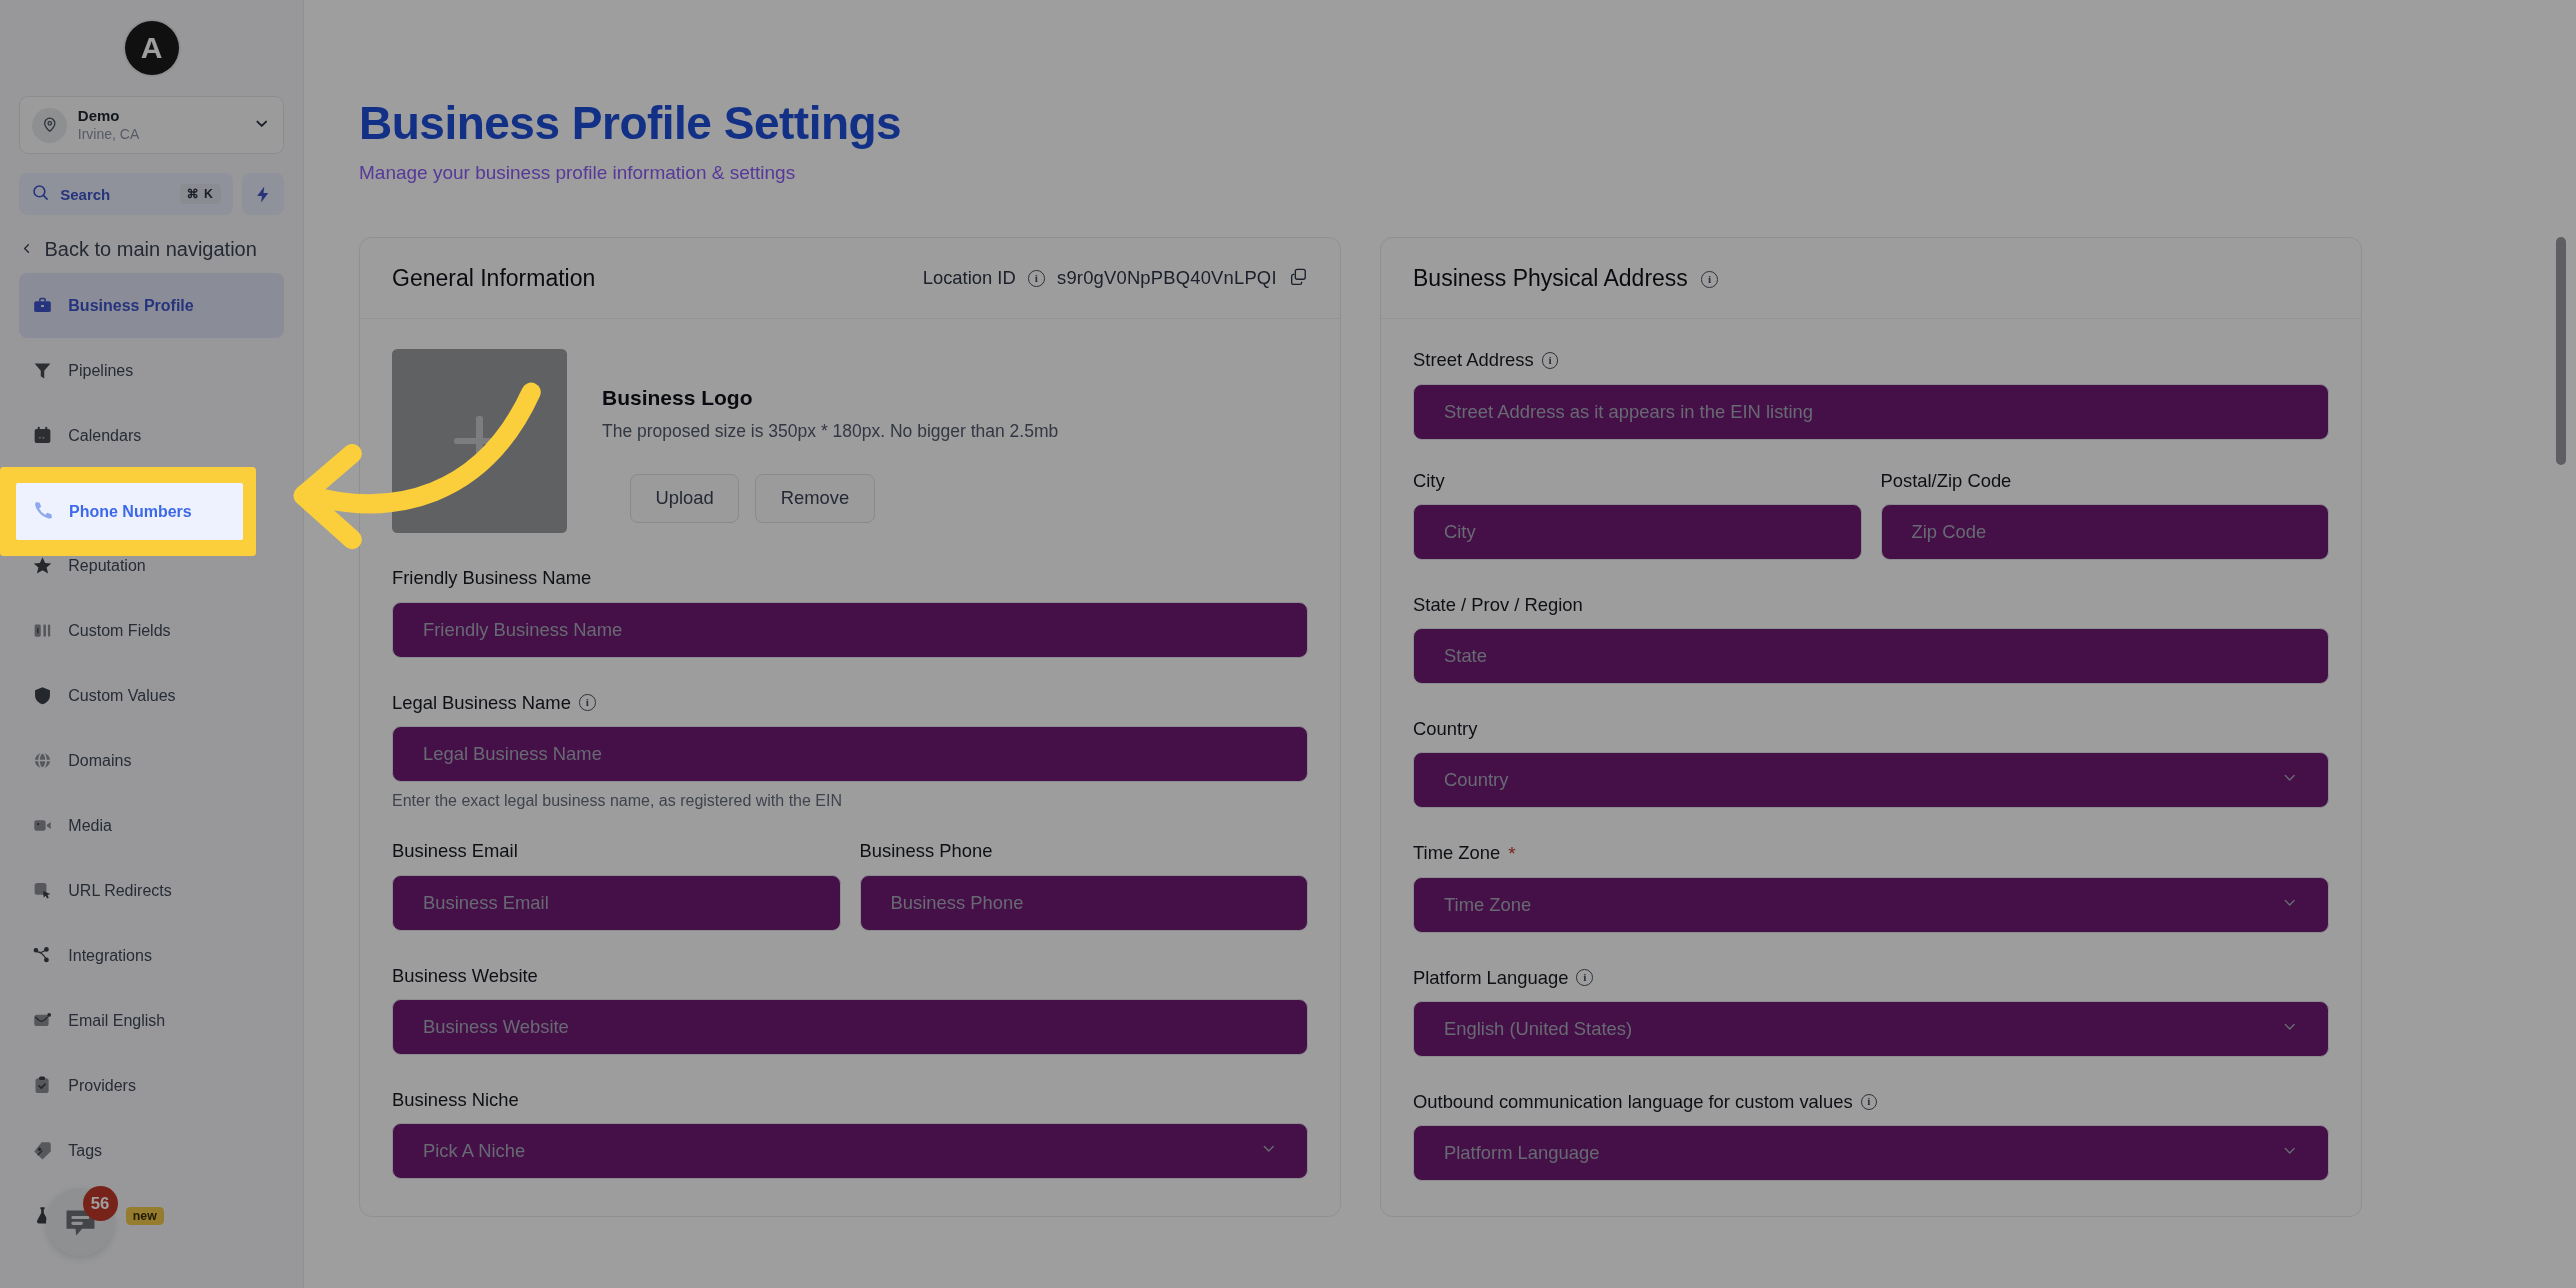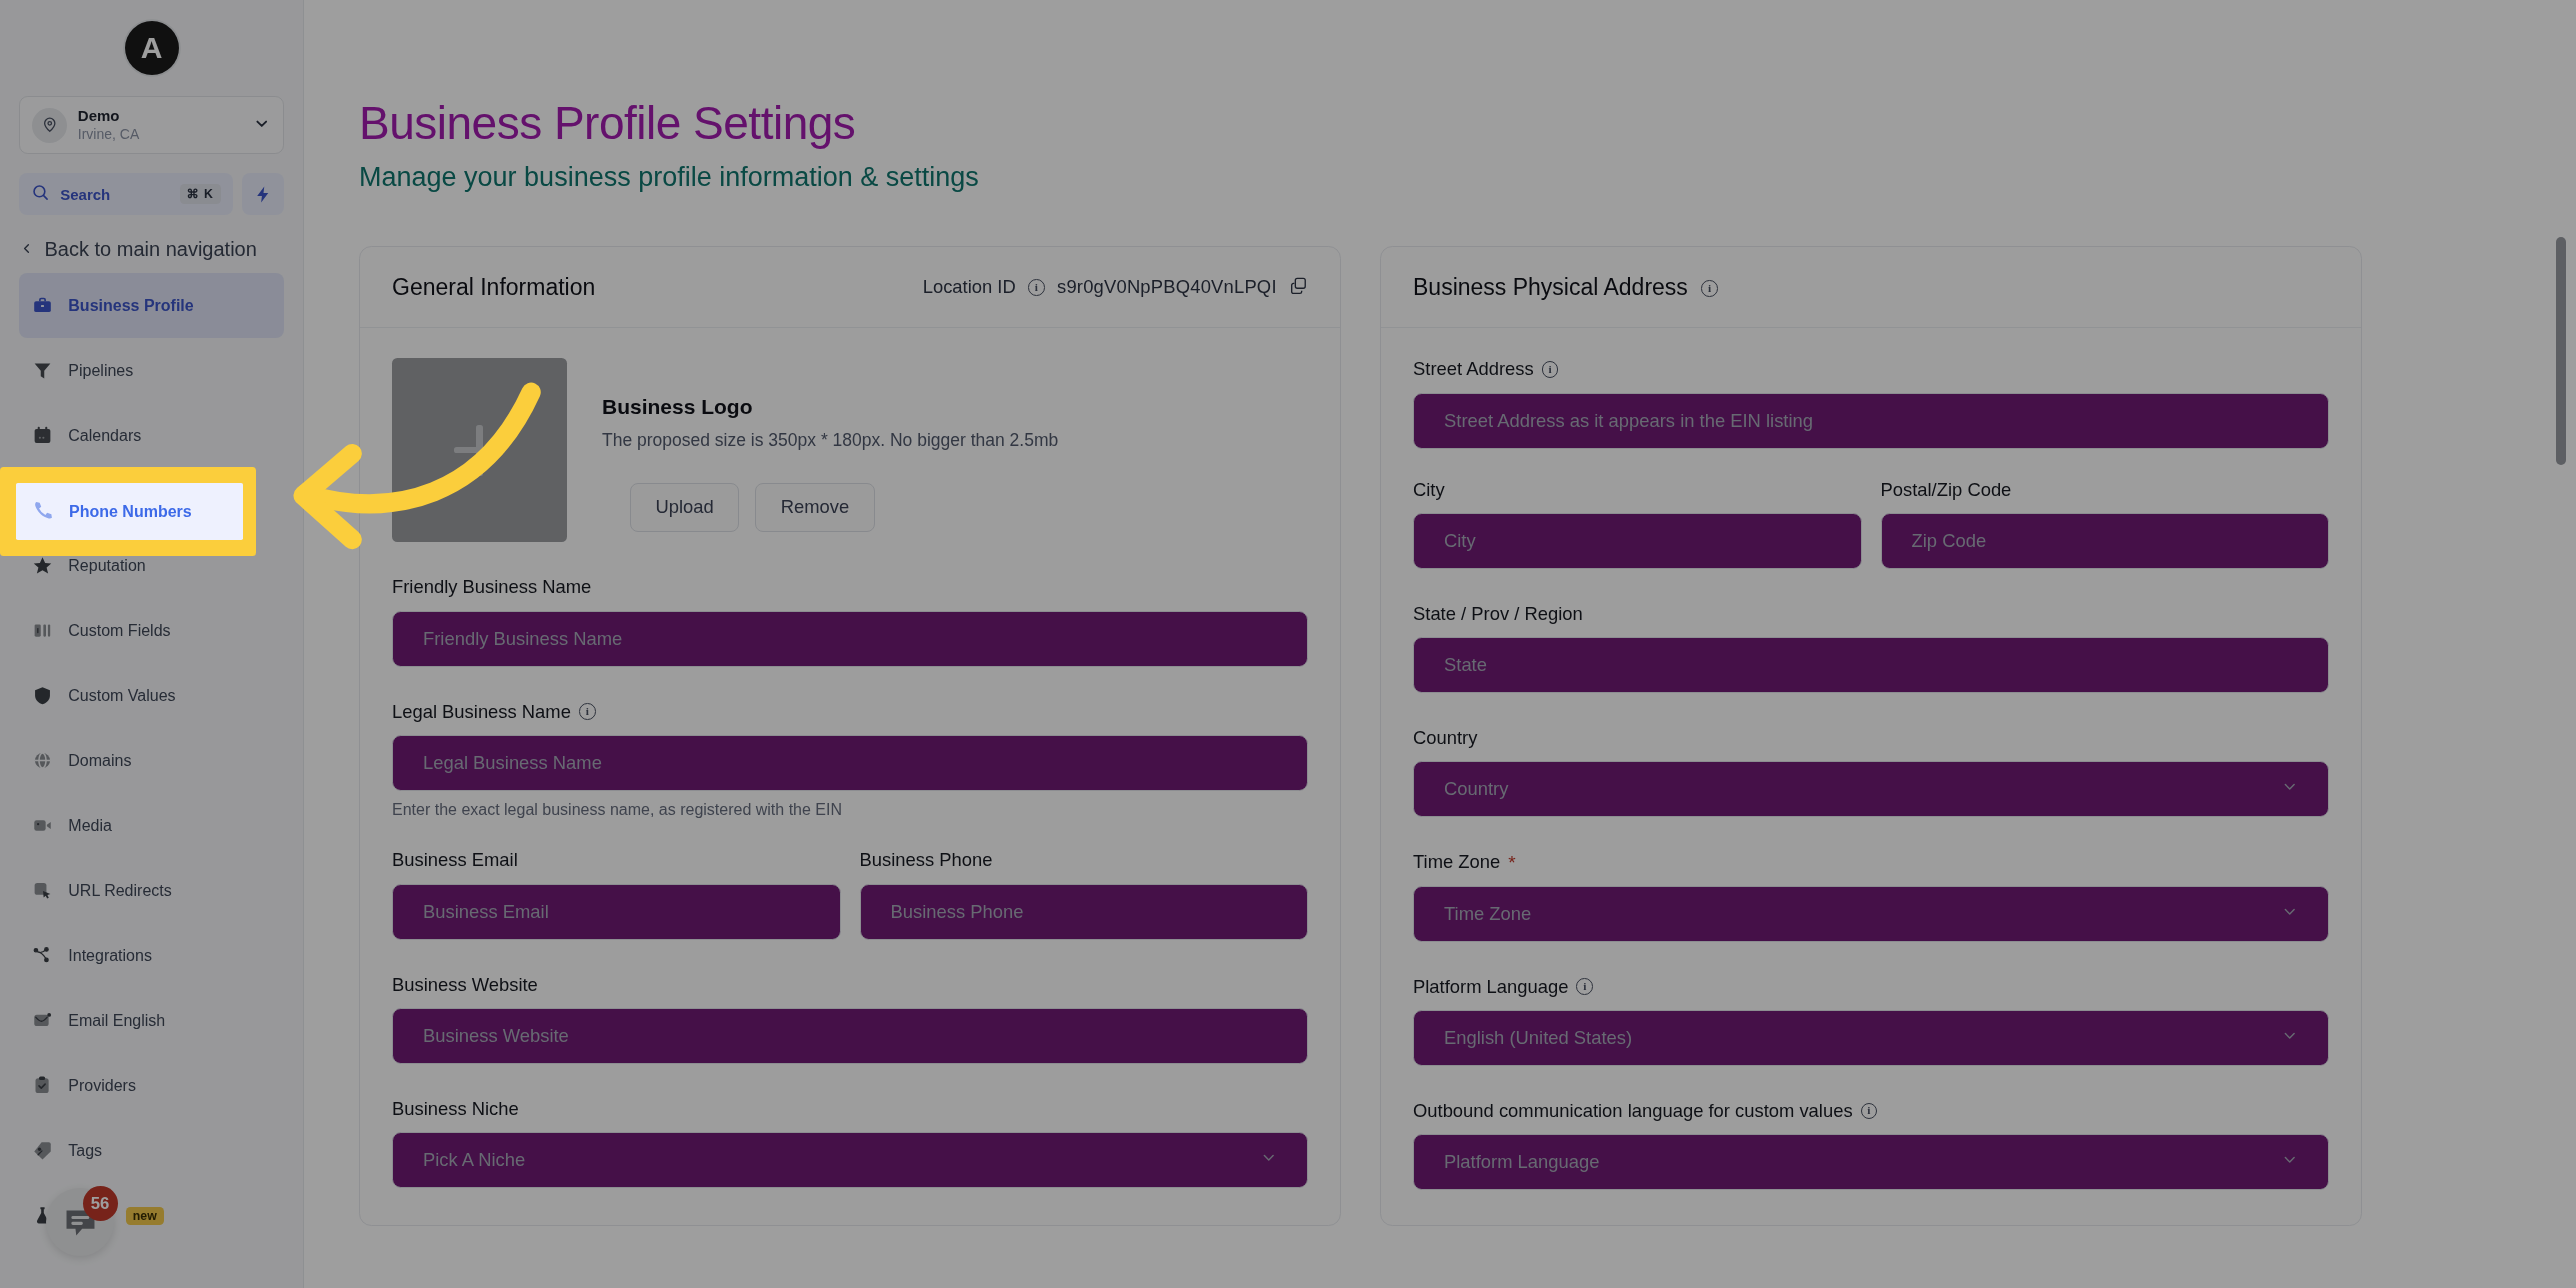--- a/index.html
+++ b/index.html
@@ -72,22 +72,22 @@
   .chat-badge {
     position: absolute; top: -1.8px; right: -3.5px; min-width: 35px; height: 35px; border-radius: 17.5px;
     background: #c0392b; color: #fff; font-size: 16.7px; font-weight: 700;
     display:flex; align-items:center; justify-content:center; padding: 0 7px;
   }
   .sb-scroll { position:absolute; left: 302px; top: 307px; width: 8.8px; height: 859px; background: #a7a9ad; border-radius: 4.4px; }
 
   
   .main { position: absolute; left: 304px; top: 0; right: 0; bottom: 0; background: #ffffff; overflow: hidden; }
   .page-head { padding: 96px 0 0 55px; }
-  .page-title { font-size: 46px; font-weight: 400; color: #a21caf; letter-spacing: -0.5px; }
-  .page-sub { font-size: 27px; color: #0f766e; margin-top: 12.3px; }
+  .page-title { font-size: 46px; font-weight: 700; color: #1d4ed8; letter-spacing: -0.5px; }
+  .page-sub { font-size: 19px; color: #8b5cf6; margin-top: 12.3px; }
 
   .cards { display: flex; gap: 39px; padding: 53px 0 0 55px; }
   .card {
     background: #fdfdfd; border: 0.9px solid #e7e9ee; border-radius: 12.3px;
     width: 982px; flex: 0 0 auto;
   }
   .card-head {
     display:flex; align-items:center; justify-content: space-between;
     padding: 26px 32px; border-bottom: 0.9px solid #ebedf1; min-height: 81px;
   }

